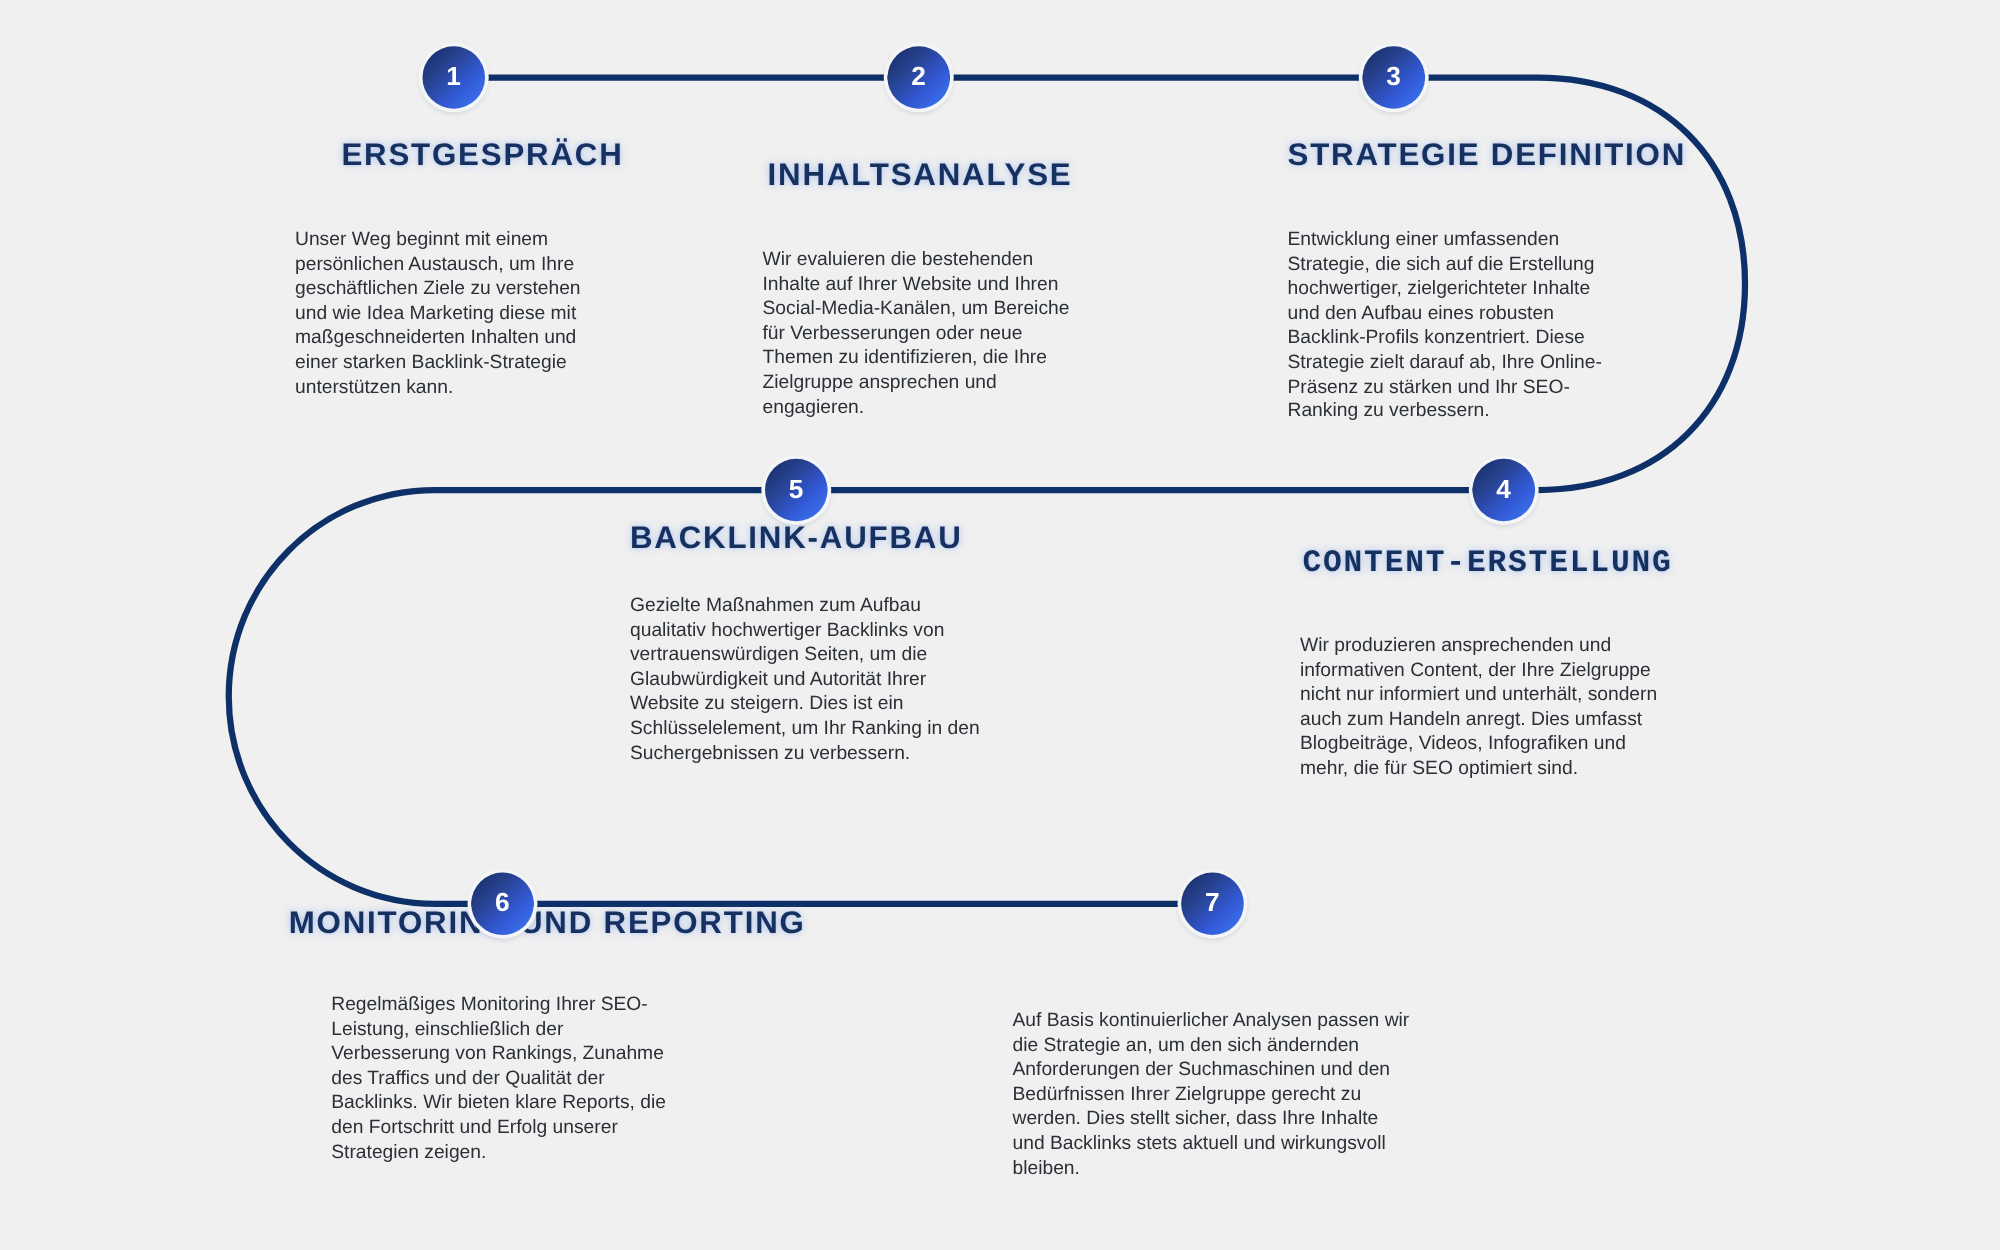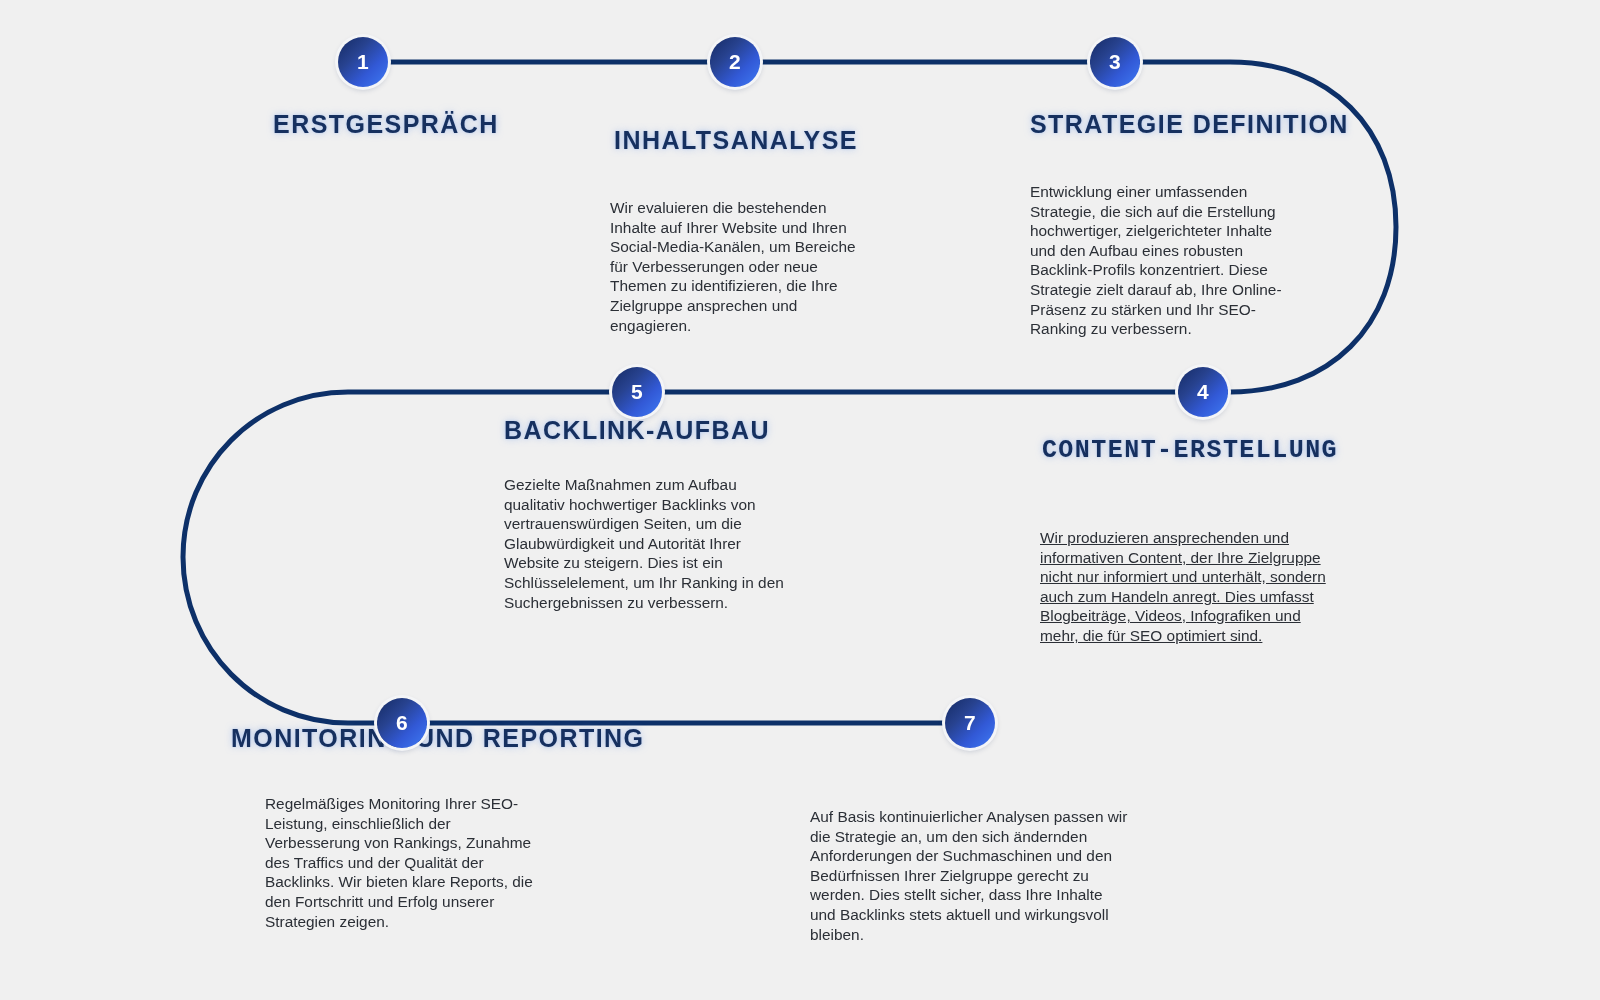--- a/index.html
+++ b/index.html
@@ -95,35 +95,36 @@
   <div class="badge" style="left:363px; top:62px;">1</div>
   <div class="badge" style="left:735px; top:62px;">2</div>
   <div class="badge" style="left:1115px; top:62px;">3</div>
   <div class="badge" style="left:1203px; top:392px;">4</div>
   <div class="badge" style="left:637px; top:392px;">5</div>
   <div class="badge" style="left:402px; top:723px;">6</div>
   <div class="badge" style="left:970px; top:723px;">7</div>
 
   <div class="step" style="left:236px; top:110px; width:300px;">
     <div class="step-title title-center" style="width:300px;">ERSTGESPRÄCH</div>
+    <div class="step-body" style="margin-top:43px; width:250px;">Unser Weg beginnt mit einem persönlichen Austausch, um Ihre geschäftlichen Ziele zu verstehen und wie Idea Marketing diese mit maßgeschneiderten Inhalten und einer starken Backlink-Strategie unterstützen kann.</div>
   </div>
 
   <div class="step" style="left:610px; top:126px; width:252px;">
     <div class="step-title title-center" style="width:252px;">INHALTSANALYSE</div>
     <div class="step-body" style="margin-top:43px; width:252px;">Wir evaluieren die bestehenden Inhalte auf Ihrer Website und Ihren Social-Media-Kanälen, um Bereiche für Verbesserungen oder neue Themen zu identifizieren, die Ihre Zielgruppe ansprechen und engagieren.</div>
   </div>
 
   <div class="step" style="left:1030px; top:110px; width:272px;">
     <div class="step-title title-center" style="width:272px;">STRATEGIE DEFINITION</div>
     <div class="step-body" style="margin-top:43px; width:270px;">Entwicklung einer umfassenden Strategie, die sich auf die Erstellung hochwertiger, zielgerichteter Inhalte und den Aufbau eines robusten Backlink-Profils konzentriert. Diese Strategie zielt darauf ab, Ihre Online-Präsenz zu stärken und Ihr SEO-Ranking zu verbessern.</div>
   </div>
 
   <div class="step" style="left:1040px; top:436px; width:300px;">
     <div class="step-title title-center" style="width:300px;font-family:Liberation Mono, monospace;">CONTENT-ERSTELLUNG</div>
-    <div class="step-body" style="margin-top:63px; width:296px;text-decoration:underline;">Wir produzieren ansprechenden und informativen Content, der Ihre Zielgruppe nicht nur informiert und unterhält, sondern auch zum Handeln anregt. Dies umfasst Blogbeiträge, Videos, Infografiken und mehr, die für SEO optimiert sind.</div>
+    <div class="step-body" style="margin-top:42px; width:296px;">Wir produzieren ansprechenden und informativen Content, der Ihre Zielgruppe nicht nur informiert und unterhält, sondern auch zum Handeln anregt. Dies umfasst Blogbeiträge, Videos, Infografiken und mehr, die für SEO optimiert sind.</div>
   </div>
 
   <div class="step" style="left:492px; top:416px; width:290px;">
     <div class="step-title title-center" style="width:290px;">BACKLINK-AUFBAU</div>
     <div class="step-body" style="margin-top:30px; width:280px; margin-left:12px;">Gezielte Maßnahmen zum Aufbau qualitativ hochwertiger Backlinks von vertrauenswürdigen Seiten, um die Glaubwürdigkeit und Autorität Ihrer Website zu steigern. Dies ist ein Schlüsselelement, um Ihr Ranking in den Suchergebnissen zu verbessern.</div>
   </div>
 
   <div class="step" style="left:231px; top:724px; width:344px;">
     <div class="step-title title-center" style="width:344px;">MONITORING UND REPORTING</div>
     <div class="step-body" style="margin-top:41px; width:272px; margin-left:34px;">Regelmäßiges Monitoring Ihrer SEO-Leistung, einschließlich der Verbesserung von Rankings, Zunahme des Traffics und der Qualität der Backlinks. Wir bieten klare Reports, die den Fortschritt und Erfolg unserer Strategien zeigen.</div>

